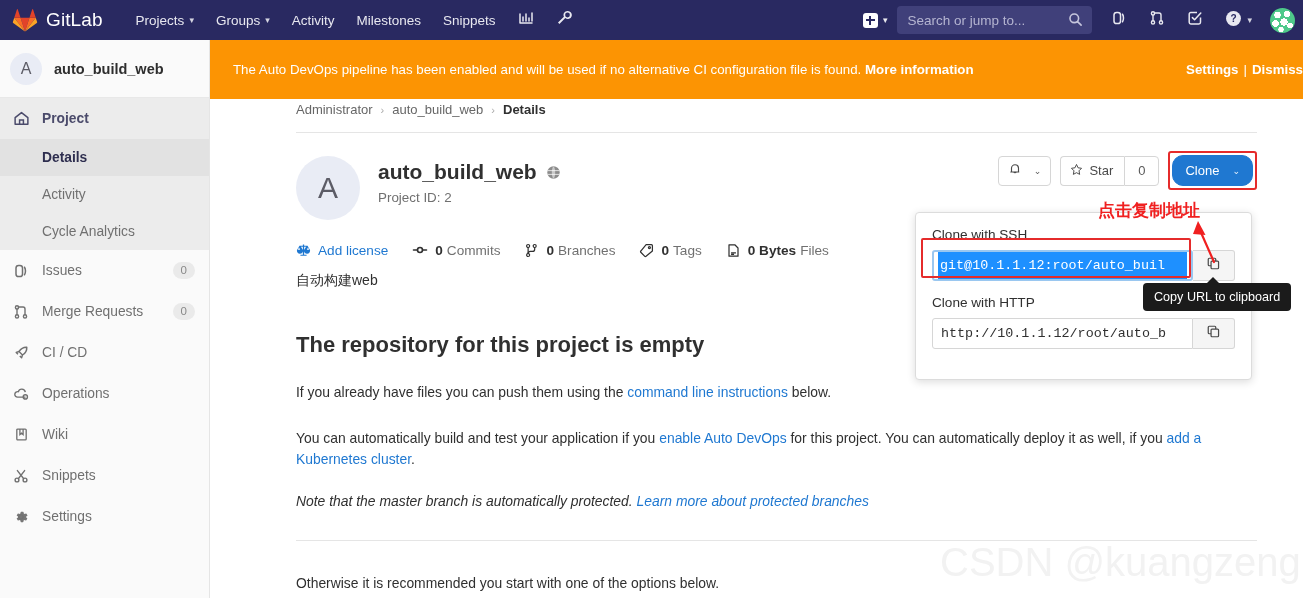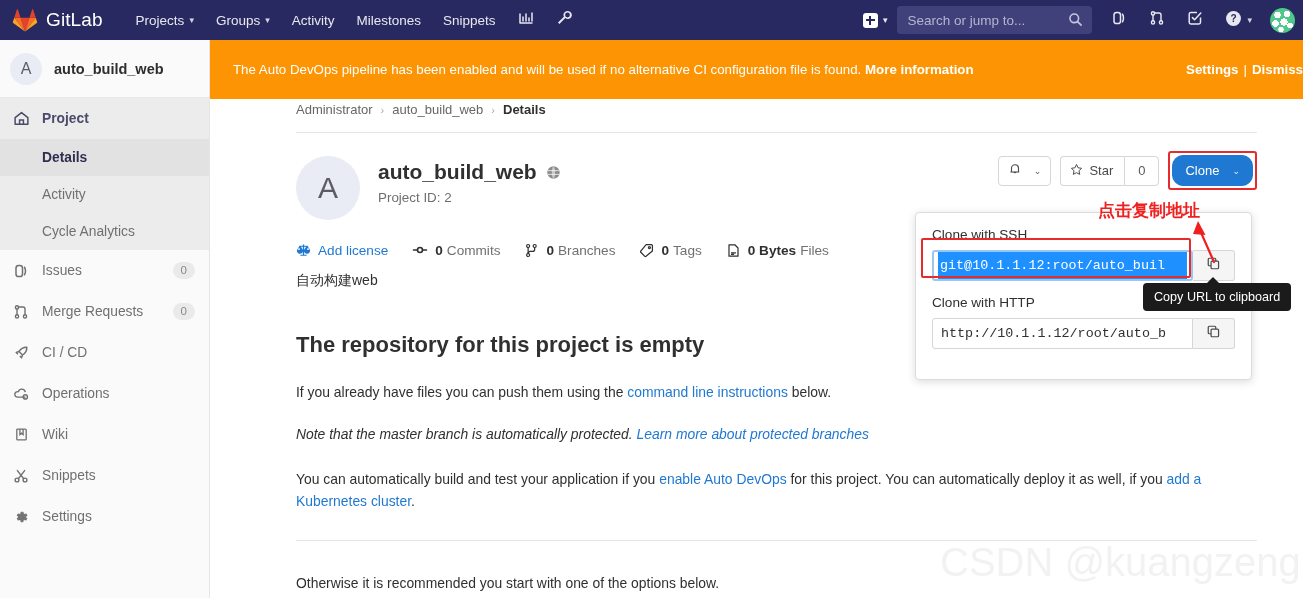--- a/index.html
+++ b/index.html
@@ -592,23 +592,23 @@
           <span>Files</span>
         </div>
       </div>
 
       <div class="proj-desc">自动构建web</div>
 
       <div class="repo-empty-h">The repository for this project is empty</div>
 
       <div class="para"><span>If you already have files you can push them using the </span><a>command line instructions</a><span> below.</span></div>
 
+      <div class="para"><span>You can automatically build and test your application if you </span><a>enable Auto DevOps</a><span> for this project. You can automatically deploy it as well, if you </span><a>add a Kubernetes cluster</a><span>.</span></div>
+
       <div class="para note"><span>Note that the master branch is automatically protected. </span><a>Learn more about protected branches</a></div>
-
-      <div class="para"><span>You can automatically build and test your application if you </span><a>enable Auto DevOps</a><span> for this project. You can automatically deploy it as well, if you </span><a>add a Kubernetes cluster</a><span>.</span></div>
 
       <div class="hr"></div>
 
       <div class="para last">Otherwise it is recommended you start with one of the options below.</div>
     </div>
   </div>
 
   <div class="watermark">CSDN @kuangzeng</div>
 
   <div class="clone-panel">

